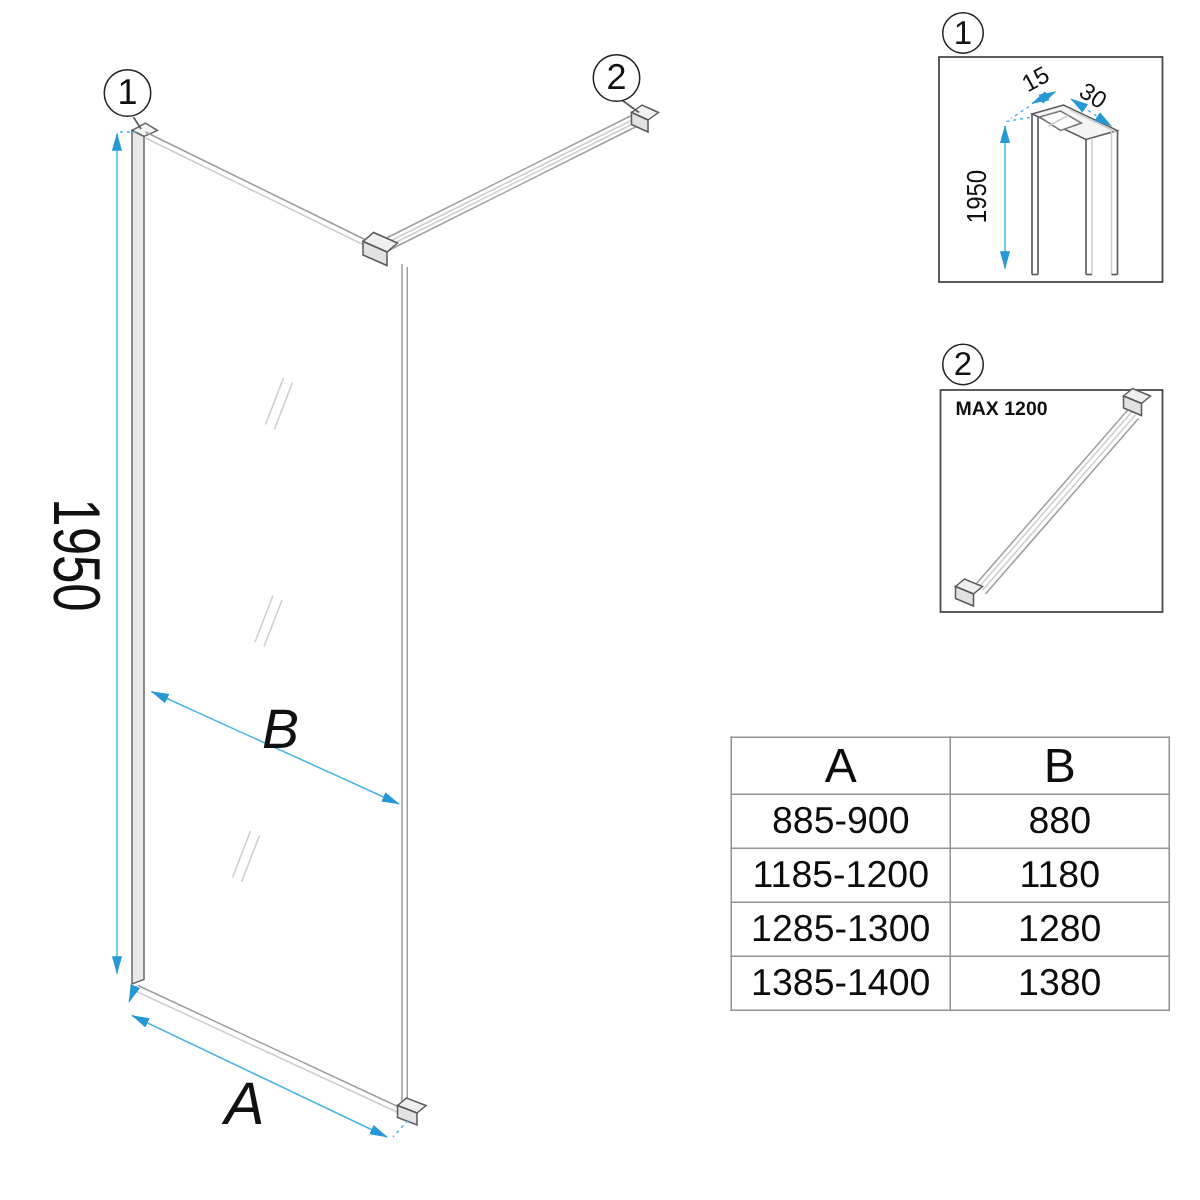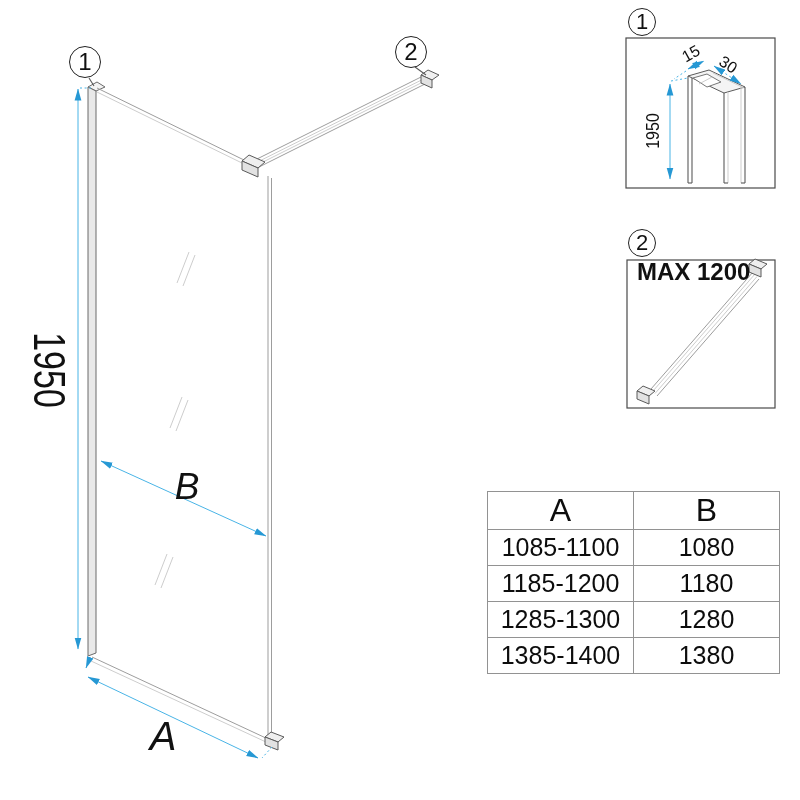--- a/index.html
+++ b/index.html
@@ -149,31 +149,31 @@
   <div class="callout c28" style="left:628px;top:8px;">
     <span>1</span>
   </div>
   <div class="txt rotm90" style="left:653px;top:131px;font-size:16px;">1950</div>
   <div class="txt" style="left:691px;top:54px;font-size:16px;transform:translate(-50%,-50%) rotate(-29deg);">15</div>
   <div class="txt" style="left:728px;top:65px;font-size:16px;transform:translate(-50%,-50%) rotate(33deg);">30</div>
 
   <div class="callout c28" style="left:628px;top:229px;">
     <span>2</span>
   </div>
-  <div class="txt" style="left:637px;top:272px;transform:translate(0,-50%);font-size:24px;font-weight:600;">MAX 1200</div>
+  <div class="txt" style="left:637px;top:272px;transform:translate(0,-50%);font-size:13px;font-weight:600;">MAX 1200</div>
 
   <table class="size">
     <tbody>
       <tr class="hdr">
         <td>A</td>
         <td>B</td>
       </tr>
       <tr>
-        <td>1085-1100</td>
-        <td>1080</td>
+        <td>885-900</td>
+        <td>880</td>
       </tr>
       <tr>
         <td>1185-1200</td>
         <td>1180</td>
       </tr>
       <tr>
         <td>1285-1300</td>
         <td>1280</td>
       </tr>
       <tr>

